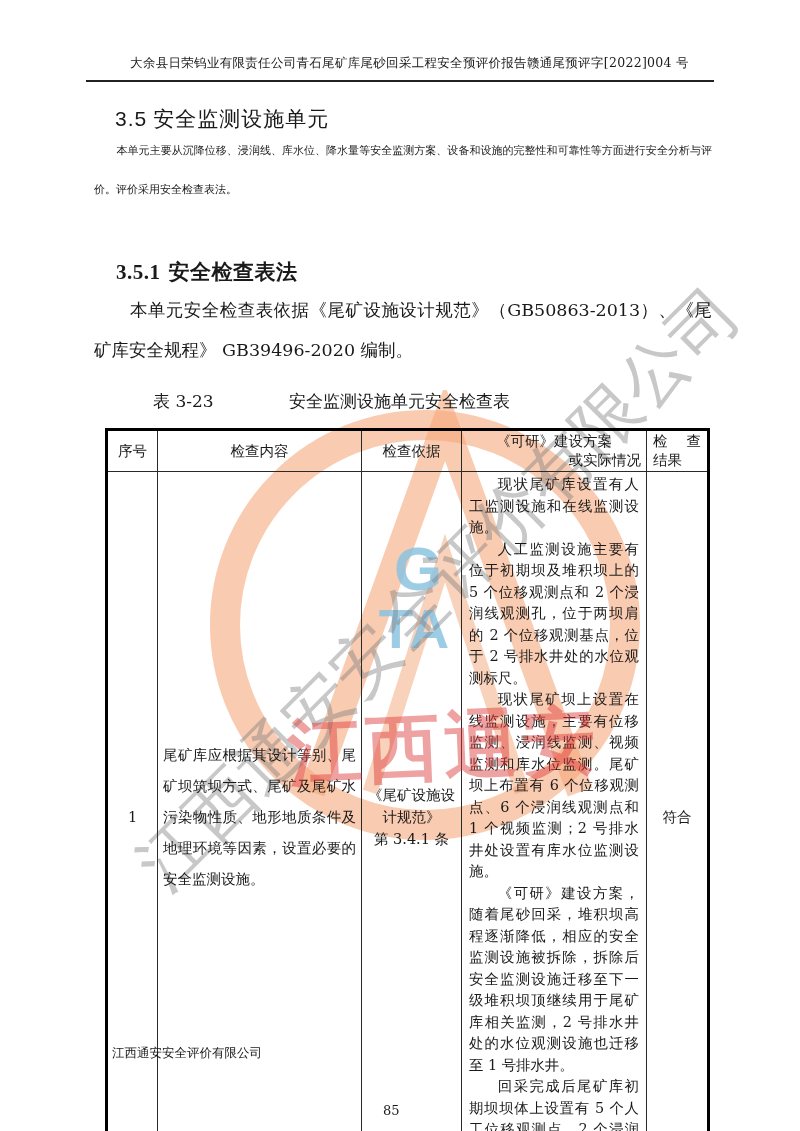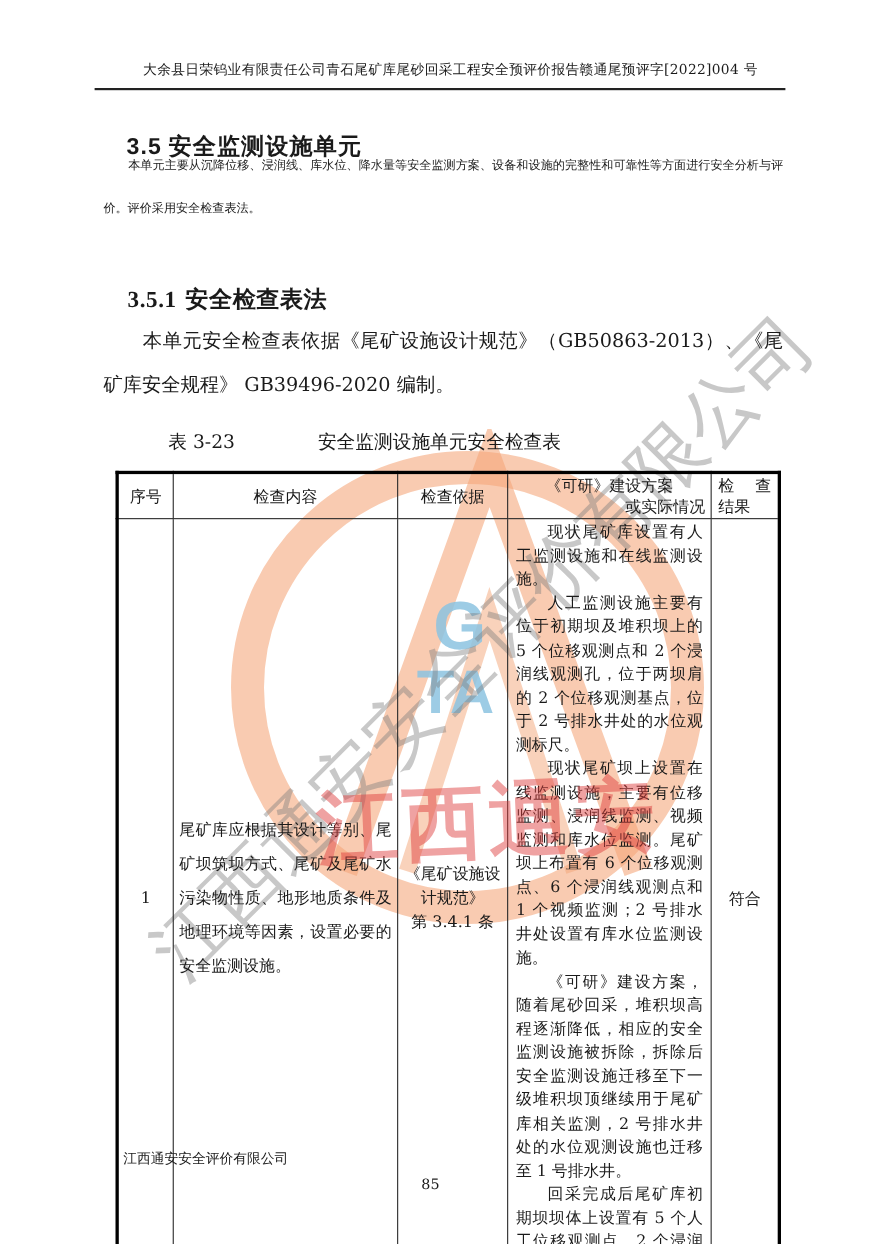--- a/index.html
+++ b/index.html
@@ -7,22 +7,22 @@
   body { position:relative; overflow:hidden; font-family:"DejaVu Serif", serif; color:#1a1a1a; }
 
   .layer-content { position:absolute; inset:0; z-index:2; }
 
   
   .doc-header { position:absolute; top:55px; left:112px; right:93px;
                 display:flex; justify-content:center; font-size:12.5px; letter-spacing:.3px; }
   .header-rule { position:absolute; top:80px; left:86px; width:628px; border-top:2.5px solid #222; }
 
   
-  .section-heading { position:absolute; top:119px; left:115px;
-                     font-family:"Liberation Sans", sans-serif; font-weight:bold; font-size:21px; letter-spacing:1px; }
+  .section-heading { position:absolute; top:105px; left:115px;
+                     font-family:"Liberation Sans", sans-serif; font-weight:normal; font-size:21px; letter-spacing:1px; }
   .section-heading .num { margin-right:6px; }
   .section-paragraph { position:absolute; top:131px; left:94px; width:618px;
                        font-size:11px; line-height:39px; text-align:justify; text-indent:2.05em; }
   .subsection-heading { position:absolute; top:258px; left:116px;
                         font-family:Liberation Serif, serif; font-weight:bold; font-size:21px; letter-spacing:.5px; }
   .subsection-heading .num { margin-right:8px; }
   .subsection-paragraph { position:absolute; top:290px; left:94px; width:618px;
                           font-size:17.5px; line-height:40px; text-align:justify; text-indent:2.05em; }
 
   
@@ -47,21 +47,21 @@
   td.c-no { text-align:center; vertical-align:middle; }
   td.c-content { vertical-align:middle; padding:0 5px; }
   td.c-content div { text-align:justify; line-height:31px; }
   td.c-basis { text-align:center; vertical-align:middle; line-height:22px; }
   td.c-situation { vertical-align:top; padding:2px 7px 0 7px; }
   td.c-situation p { font-size:14.4px; line-height:21.5px; text-align:justify; text-indent:2em; }
   td.c-result { text-align:center; vertical-align:middle; }
 
   
   .doc-footer { position:absolute; top:1045px; left:112px; font-size:12.5px; }
-  .page-number { position:absolute; top:1070px; left:383px; font-size:13px; }
+  .page-number { position:absolute; top:1103px; left:383px; font-size:13px; }
 
   
   .wm-logo { position:absolute; left:190px; top:390px; width:470px; height:480px; z-index:0; }
   .wm-diagonal { position:absolute; left:118px; top:845px; transform:rotate(-45deg); transform-origin:0 0;
                  font-size:68px; color:rgba(125,125,125,0.42); white-space:nowrap; z-index:1; letter-spacing:0; }
   .wm-red { position:absolute; left:288px; top:698px; font-size:74px; font-weight:bold;
             color:rgba(222,60,60,0.48); letter-spacing:4px; transform:rotate(-2.5deg);
             white-space:nowrap; z-index:3; }
 </style>
 </head>

